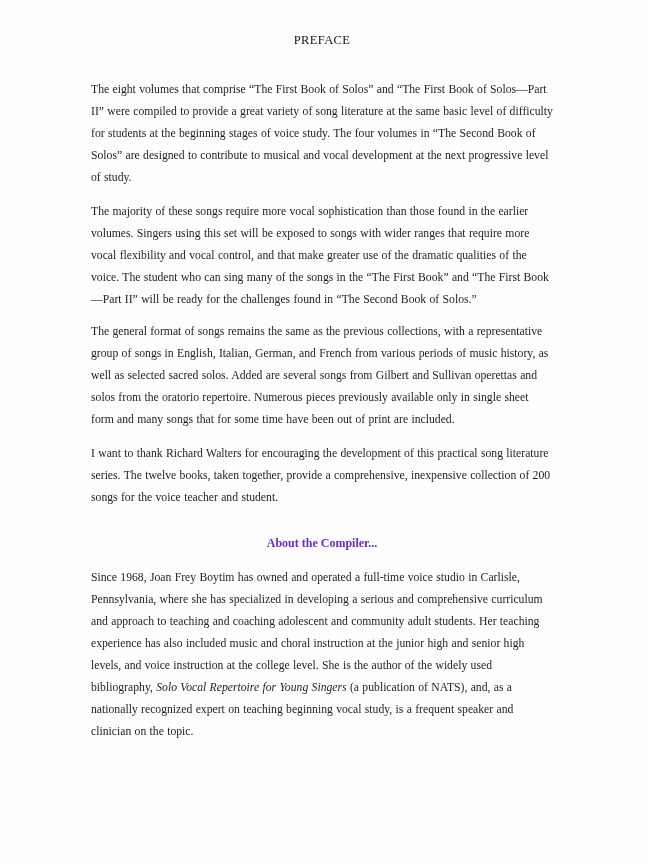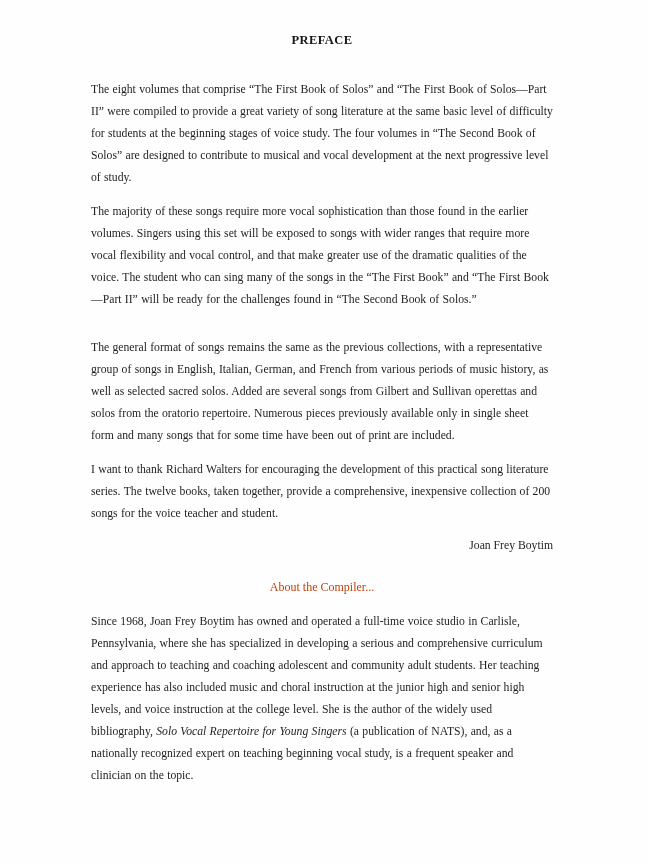--- a/index.html
+++ b/index.html
@@ -13,53 +13,53 @@
     height: 864px;
     background: #fefefe;
     box-sizing: border-box;
     padding: 33px 95px 0 91px;
     font-family: "Liberation Serif", "DejaVu Serif", serif;
     color: #1e1e1e;
     overflow: hidden;
   }
   .title {
     font-size: 12.5px;
-    font-weight: 700;
+    font-weight: 400;
     letter-spacing: 0.4px;
     text-align: center;
     margin: 0;
     line-height: 14px;
     color: #161616;
   }
   .para {
     font-size: 11.7px;
     line-height: 22px;
     text-align: left;
     margin: 12px 0 0 0;
     word-spacing: 0.4px;
   }
   .para.first {
     margin-top: 32px;
   }
   .para.p3 {
-    margin-top: 26px;
+    margin-top: 10px;
   }
   .signature {
     font-size: 11.7px;
     line-height: 15px;
     text-align: right;
     margin: 13px 0 0 0;
   }
   .subheading {
     font-size: 12px;
-    font-weight: 400;
+    font-weight: 700;
     text-align: center;
     margin: 27px 0 0 0;
     line-height: 15px;
-    color: #c2410c;
+    color: #6d28d9;
   }
   .about-para {
     margin-top: 16px;
   }
   .about-para em {
     font-style: italic;
   }
 </style>
 </head>
 <body>
@@ -70,21 +70,20 @@
 
   <div>
     <p class="para first">The eight volumes that comprise “The First Book of Solos” and “The First Book of Solos—Part II” were compiled to provide a great variety of song literature at the same basic level of difficulty for students at the beginning stages of voice study. The four volumes in “The Second Book of Solos” are designed to contribute to musical and vocal development at the next progressive level of study.</p>
 
     <p class="para">The majority of these songs require more vocal sophistication than those found in the earlier volumes. Singers using this set will be exposed to songs with wider ranges that require more vocal flexibility and vocal control, and that make greater use of the dramatic qualities of the voice. The student who can sing many of the songs in the “The First Book” and “The First Book—Part II” will be ready for the challenges found in “The Second Book of Solos.”</p>
 
     <p class="para p3">The general format of songs remains the same as the previous collections, with a representative group of songs in English, Italian, German, and French from various periods of music history, as well as selected sacred solos. Added are several songs from Gilbert and Sullivan operettas and solos from the oratorio repertoire. Numerous pieces previously available only in single sheet form and many songs that for some time have been out of print are included.</p>
 
     <p class="para">I want to thank Richard Walters for encouraging the development of this practical song literature series. The twelve books, taken together, provide a comprehensive, inexpensive collection of 200 songs for the voice teacher and student.</p>
 
-    <p class="signature">Joan Frey Boytim</p>
   </div>
 
   <div>
     <h2 class="subheading">About the Compiler...</h2>
 
     <p class="para about-para"><span>Since 1968, Joan Frey Boytim has owned and operated a full-time voice studio in Carlisle, Pennsylvania, where she has specialized in developing a serious and comprehensive curriculum and approach to teaching and coaching adolescent and community adult students. Her teaching experience has also included music and choral instruction at the junior high and senior high levels, and voice instruction at the college level. She is the author of the widely used bibliography, </span><em>Solo Vocal Repertoire for Young Singers</em><span> (a publication of NATS), and, as a nationally recognized expert on teaching beginning vocal study, is a frequent speaker and clinician on the topic.</span></p>
   </div>
 
 </div>
 

